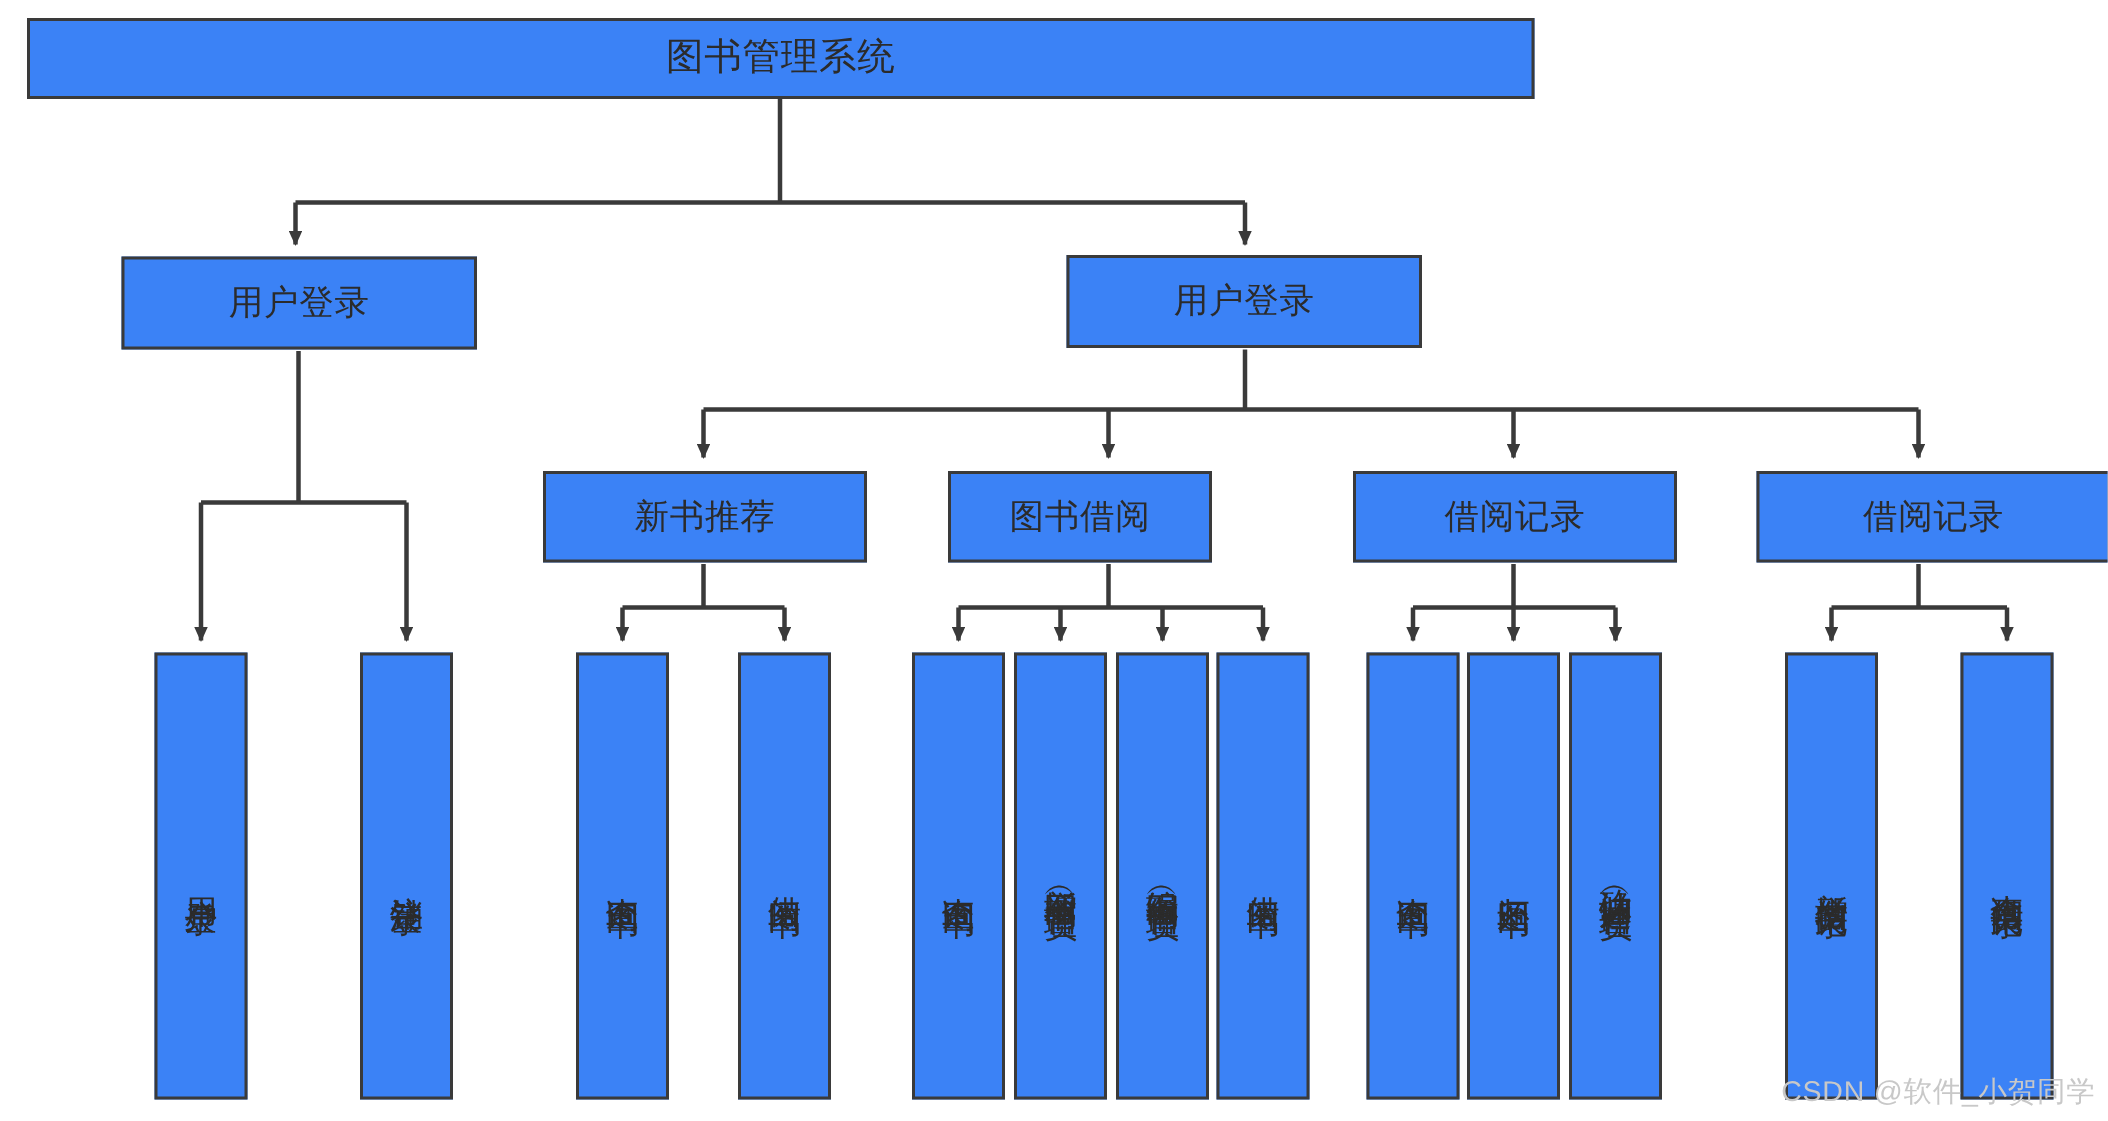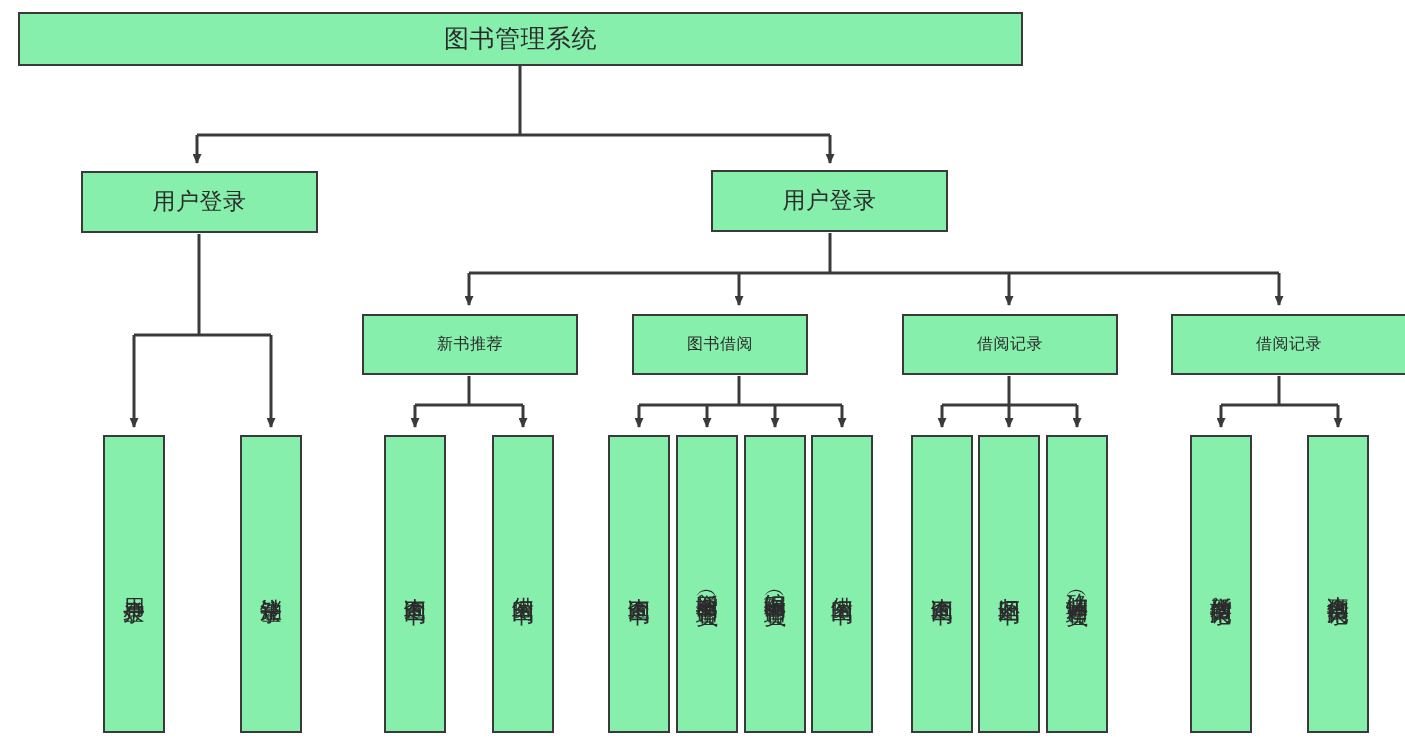--- a/index.html
+++ b/index.html
@@ -23,21 +23,21 @@
     position: absolute;
     left: 0;
     top: 0;
     width: 1405px;
     height: 747px;
     pointer-events: none;
   }
   .node-box {
     position: absolute;
     box-sizing: border-box;
-    background: #86efac;
+    background: #3b82f6;
     border: 2.5px solid #3a3a3a;
     display: flex;
     align-items: center;
     justify-content: center;
     color: #2b2b2b;
   }
   .node-box.horizontal {
     writing-mode: horizontal-tb;
   }
   .node-box.vertical {
@@ -49,21 +49,21 @@
     line-height: 1.18;
     letter-spacing: 0.5px;
     white-space: nowrap;
     text-align: center;
   }
   .vertical .node-label {
     letter-spacing: 2px;
   }
   #node-root .node-label { font-size: 25px; }
   .level-2 .node-label { font-size: 23px; }
-  .level-3 .node-label { font-size: 16px; }
+  .level-3 .node-label { font-size: 23px; }
   .level-4 .node-label { font-size: 22px; }
   .watermark {
     position: absolute;
     right: 8px;
     bottom: 6px;
     font-size: 19px;
     color: #c8c8c8;
     letter-spacing: 0.5px;
     white-space: nowrap;
     user-select: none;
@@ -187,13 +187,14 @@
     <span class="node-label">确认归还（管理员）</span>
   </div>
 
   <div class="node-box vertical level-4" style="left:1190px; top:435px; width:62px; height:298px;">
     <span class="node-label">新增借阅记录</span>
   </div>
   <div class="node-box vertical level-4" style="left:1307px; top:435px; width:62px; height:298px;">
     <span class="node-label">查询借阅记录</span>
   </div>
 
+  <div class="watermark">CSDN @软件_小贺同学</div>
 </div>
 
 </body></html>

